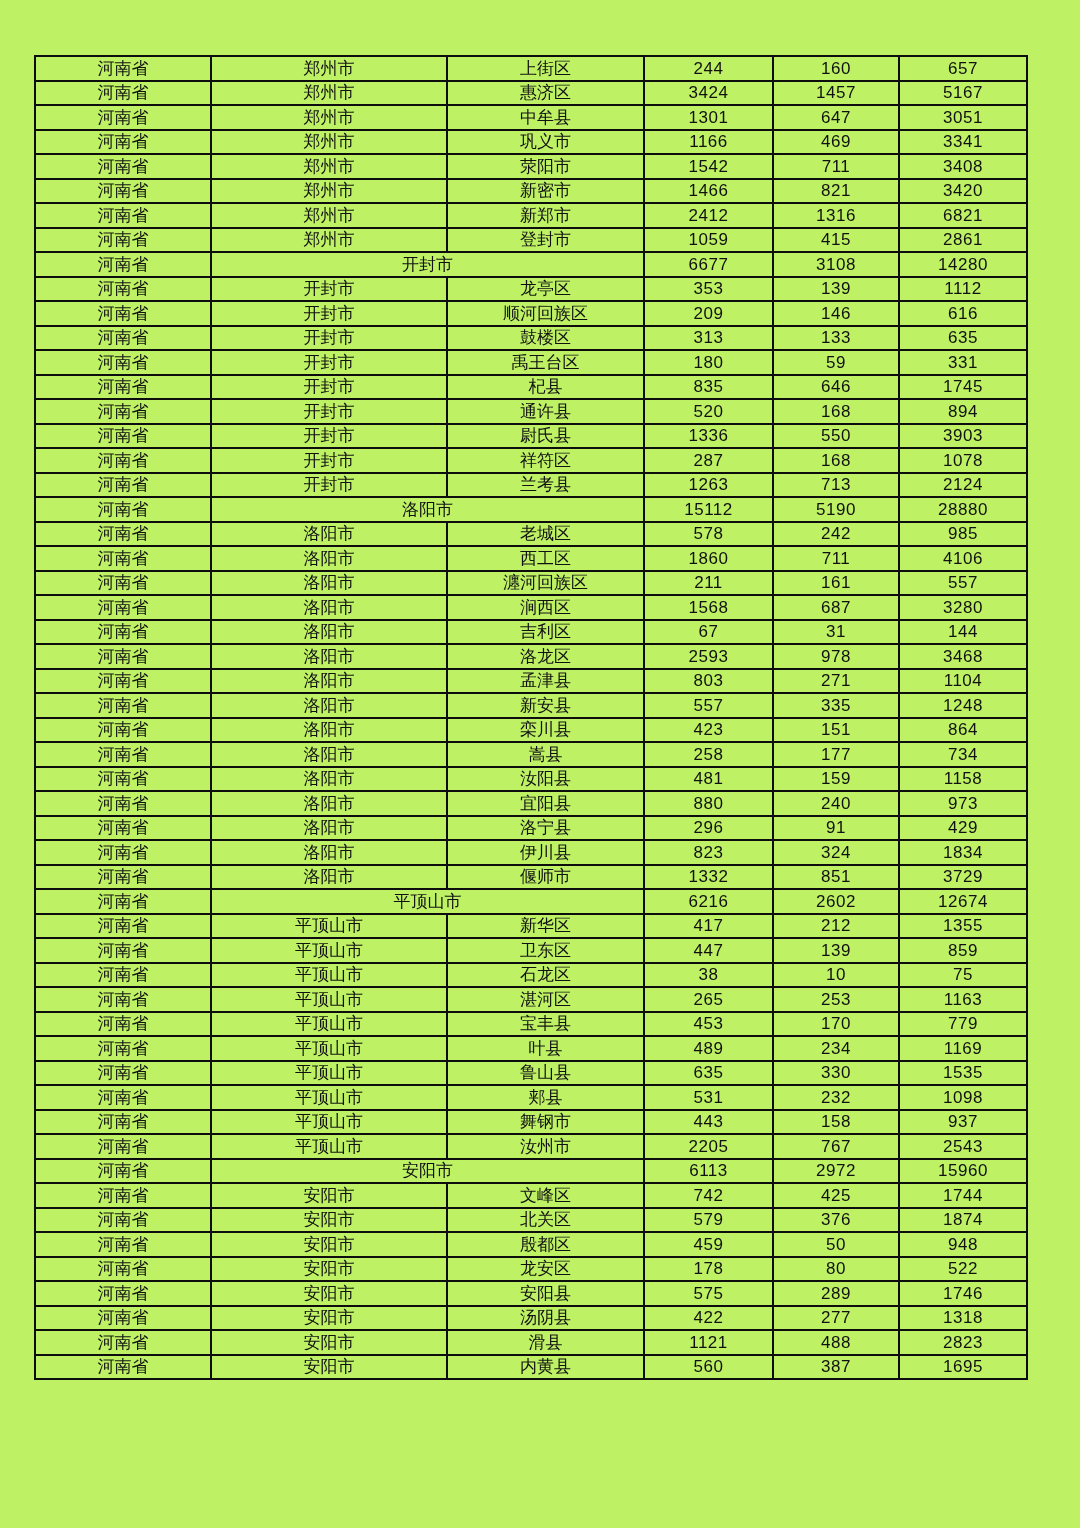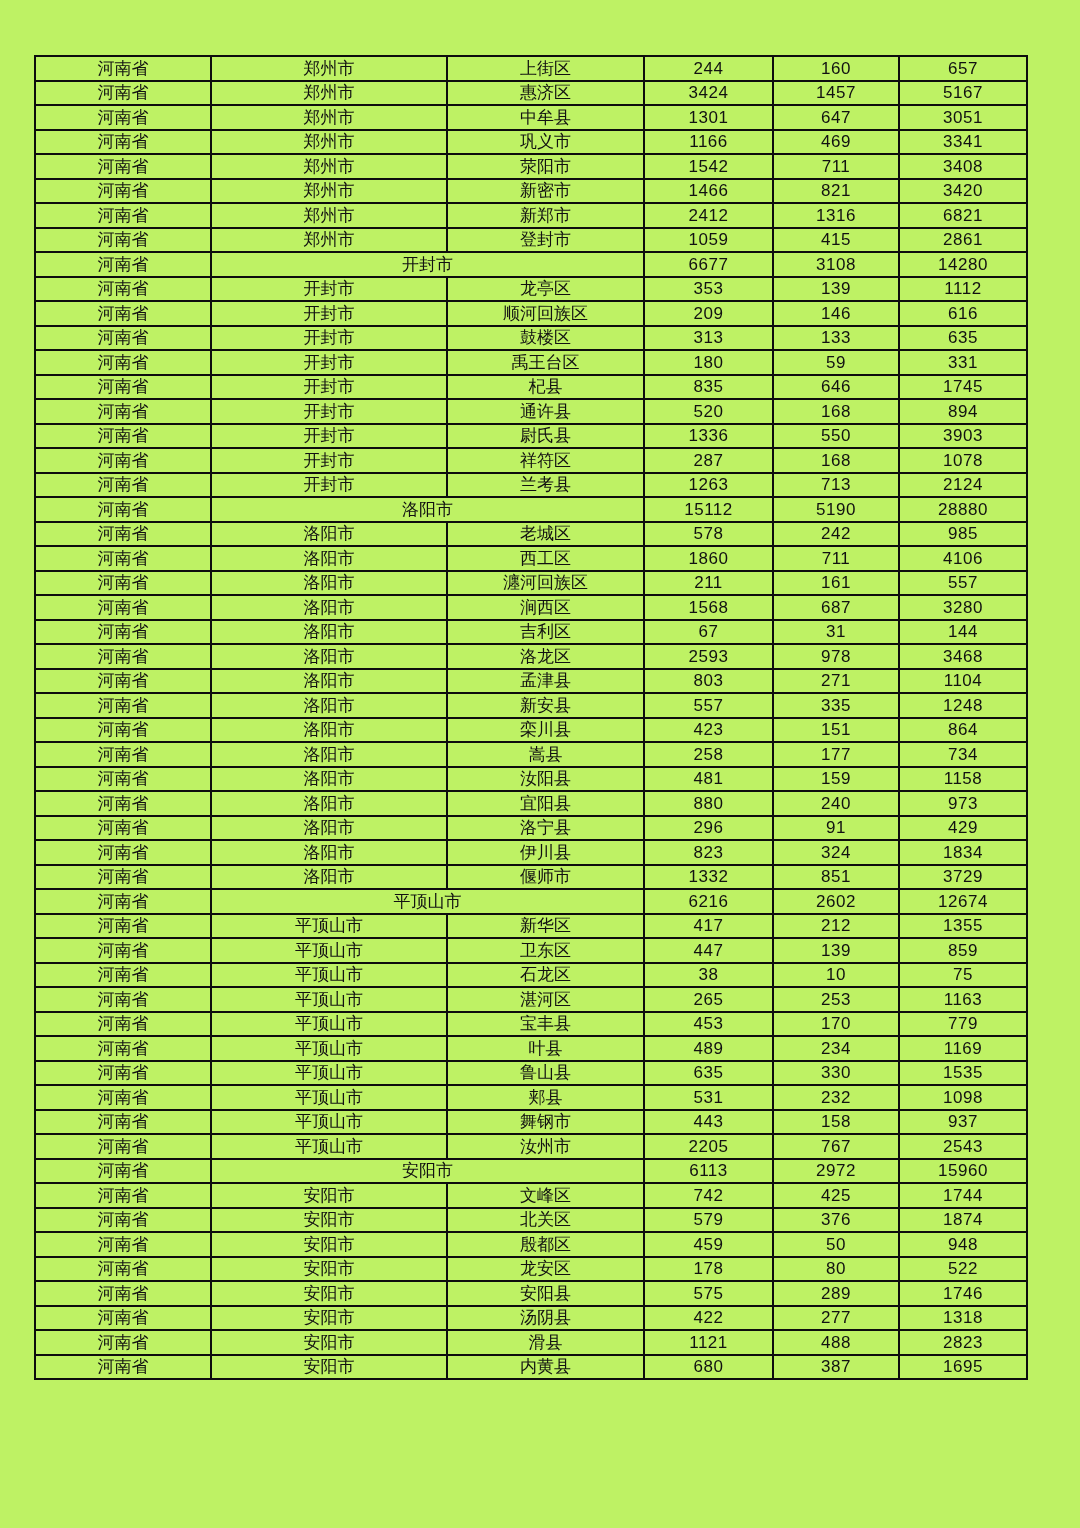--- a/index.html
+++ b/index.html
@@ -471,19 +471,19 @@
           <td>安阳市</td>
           <td>滑县</td>
           <td class="num">1121</td>
           <td class="num">488</td>
           <td class="num">2823</td>
         </tr>
         <tr>
           <td>河南省</td>
           <td>安阳市</td>
           <td>内黄县</td>
-          <td class="num">680</td>
+          <td class="num">560</td>
           <td class="num">387</td>
           <td class="num">1695</td>
         </tr>
       </tbody>
   </table>
 </div>
 
 </body></html>

